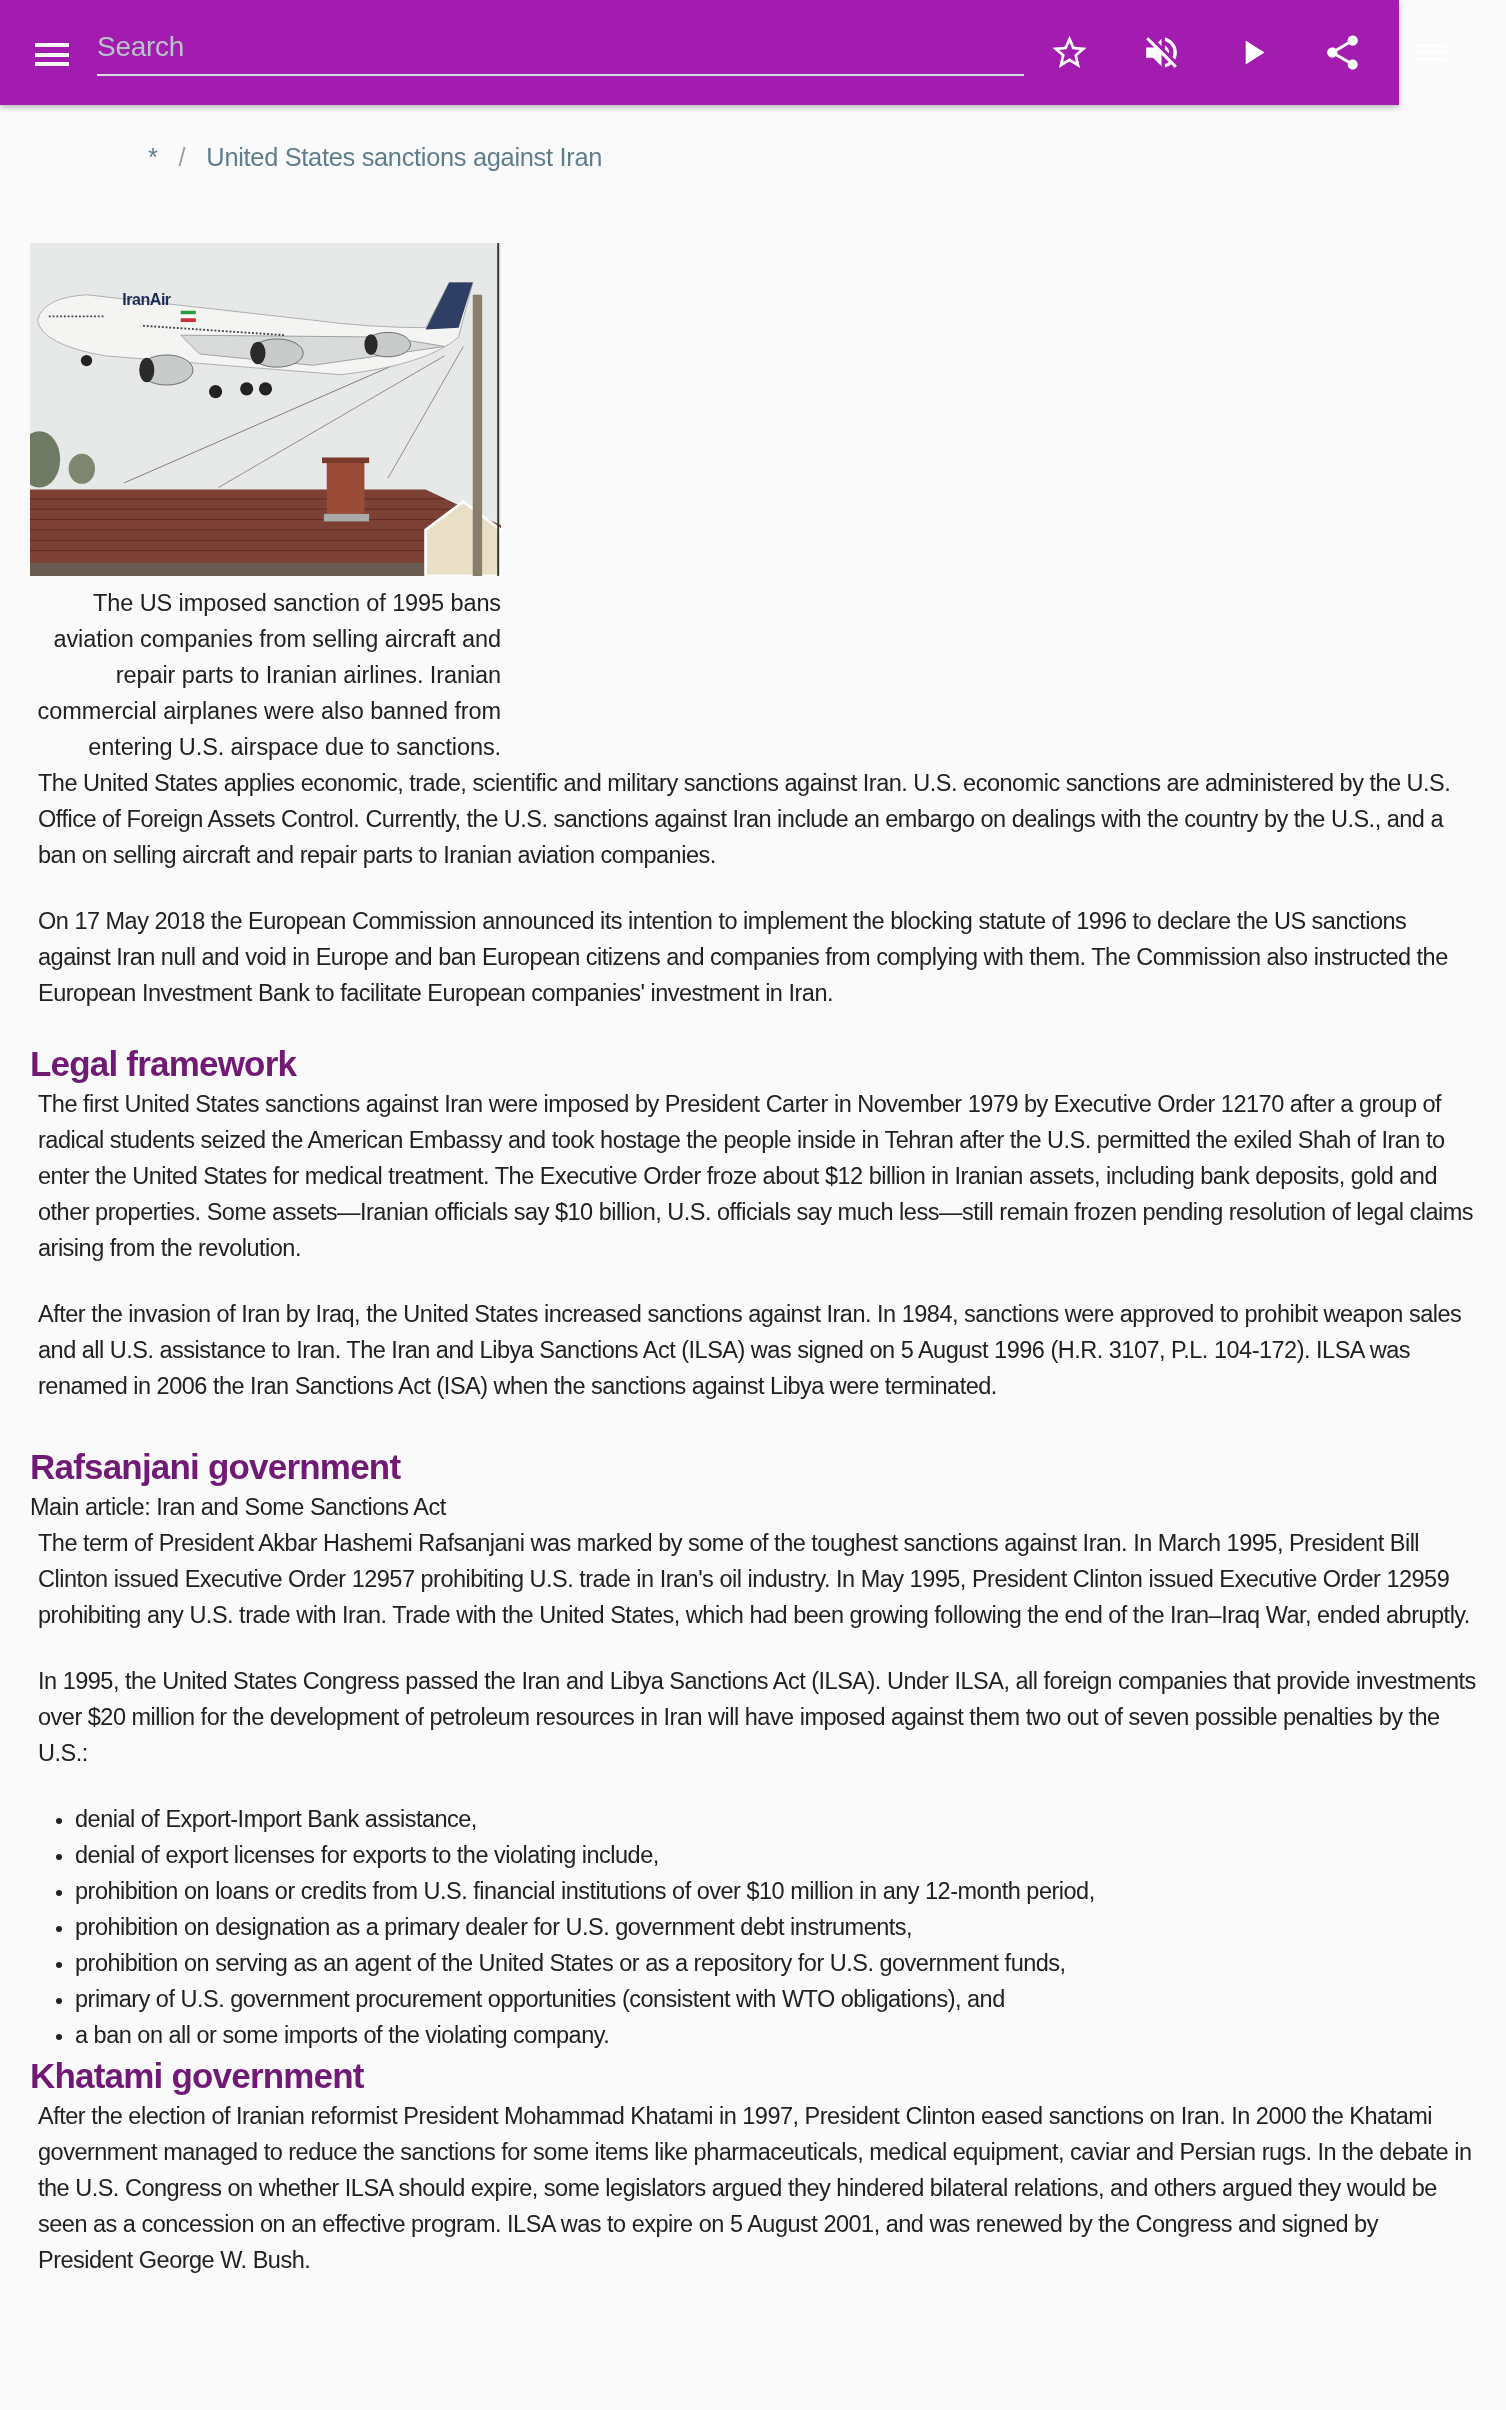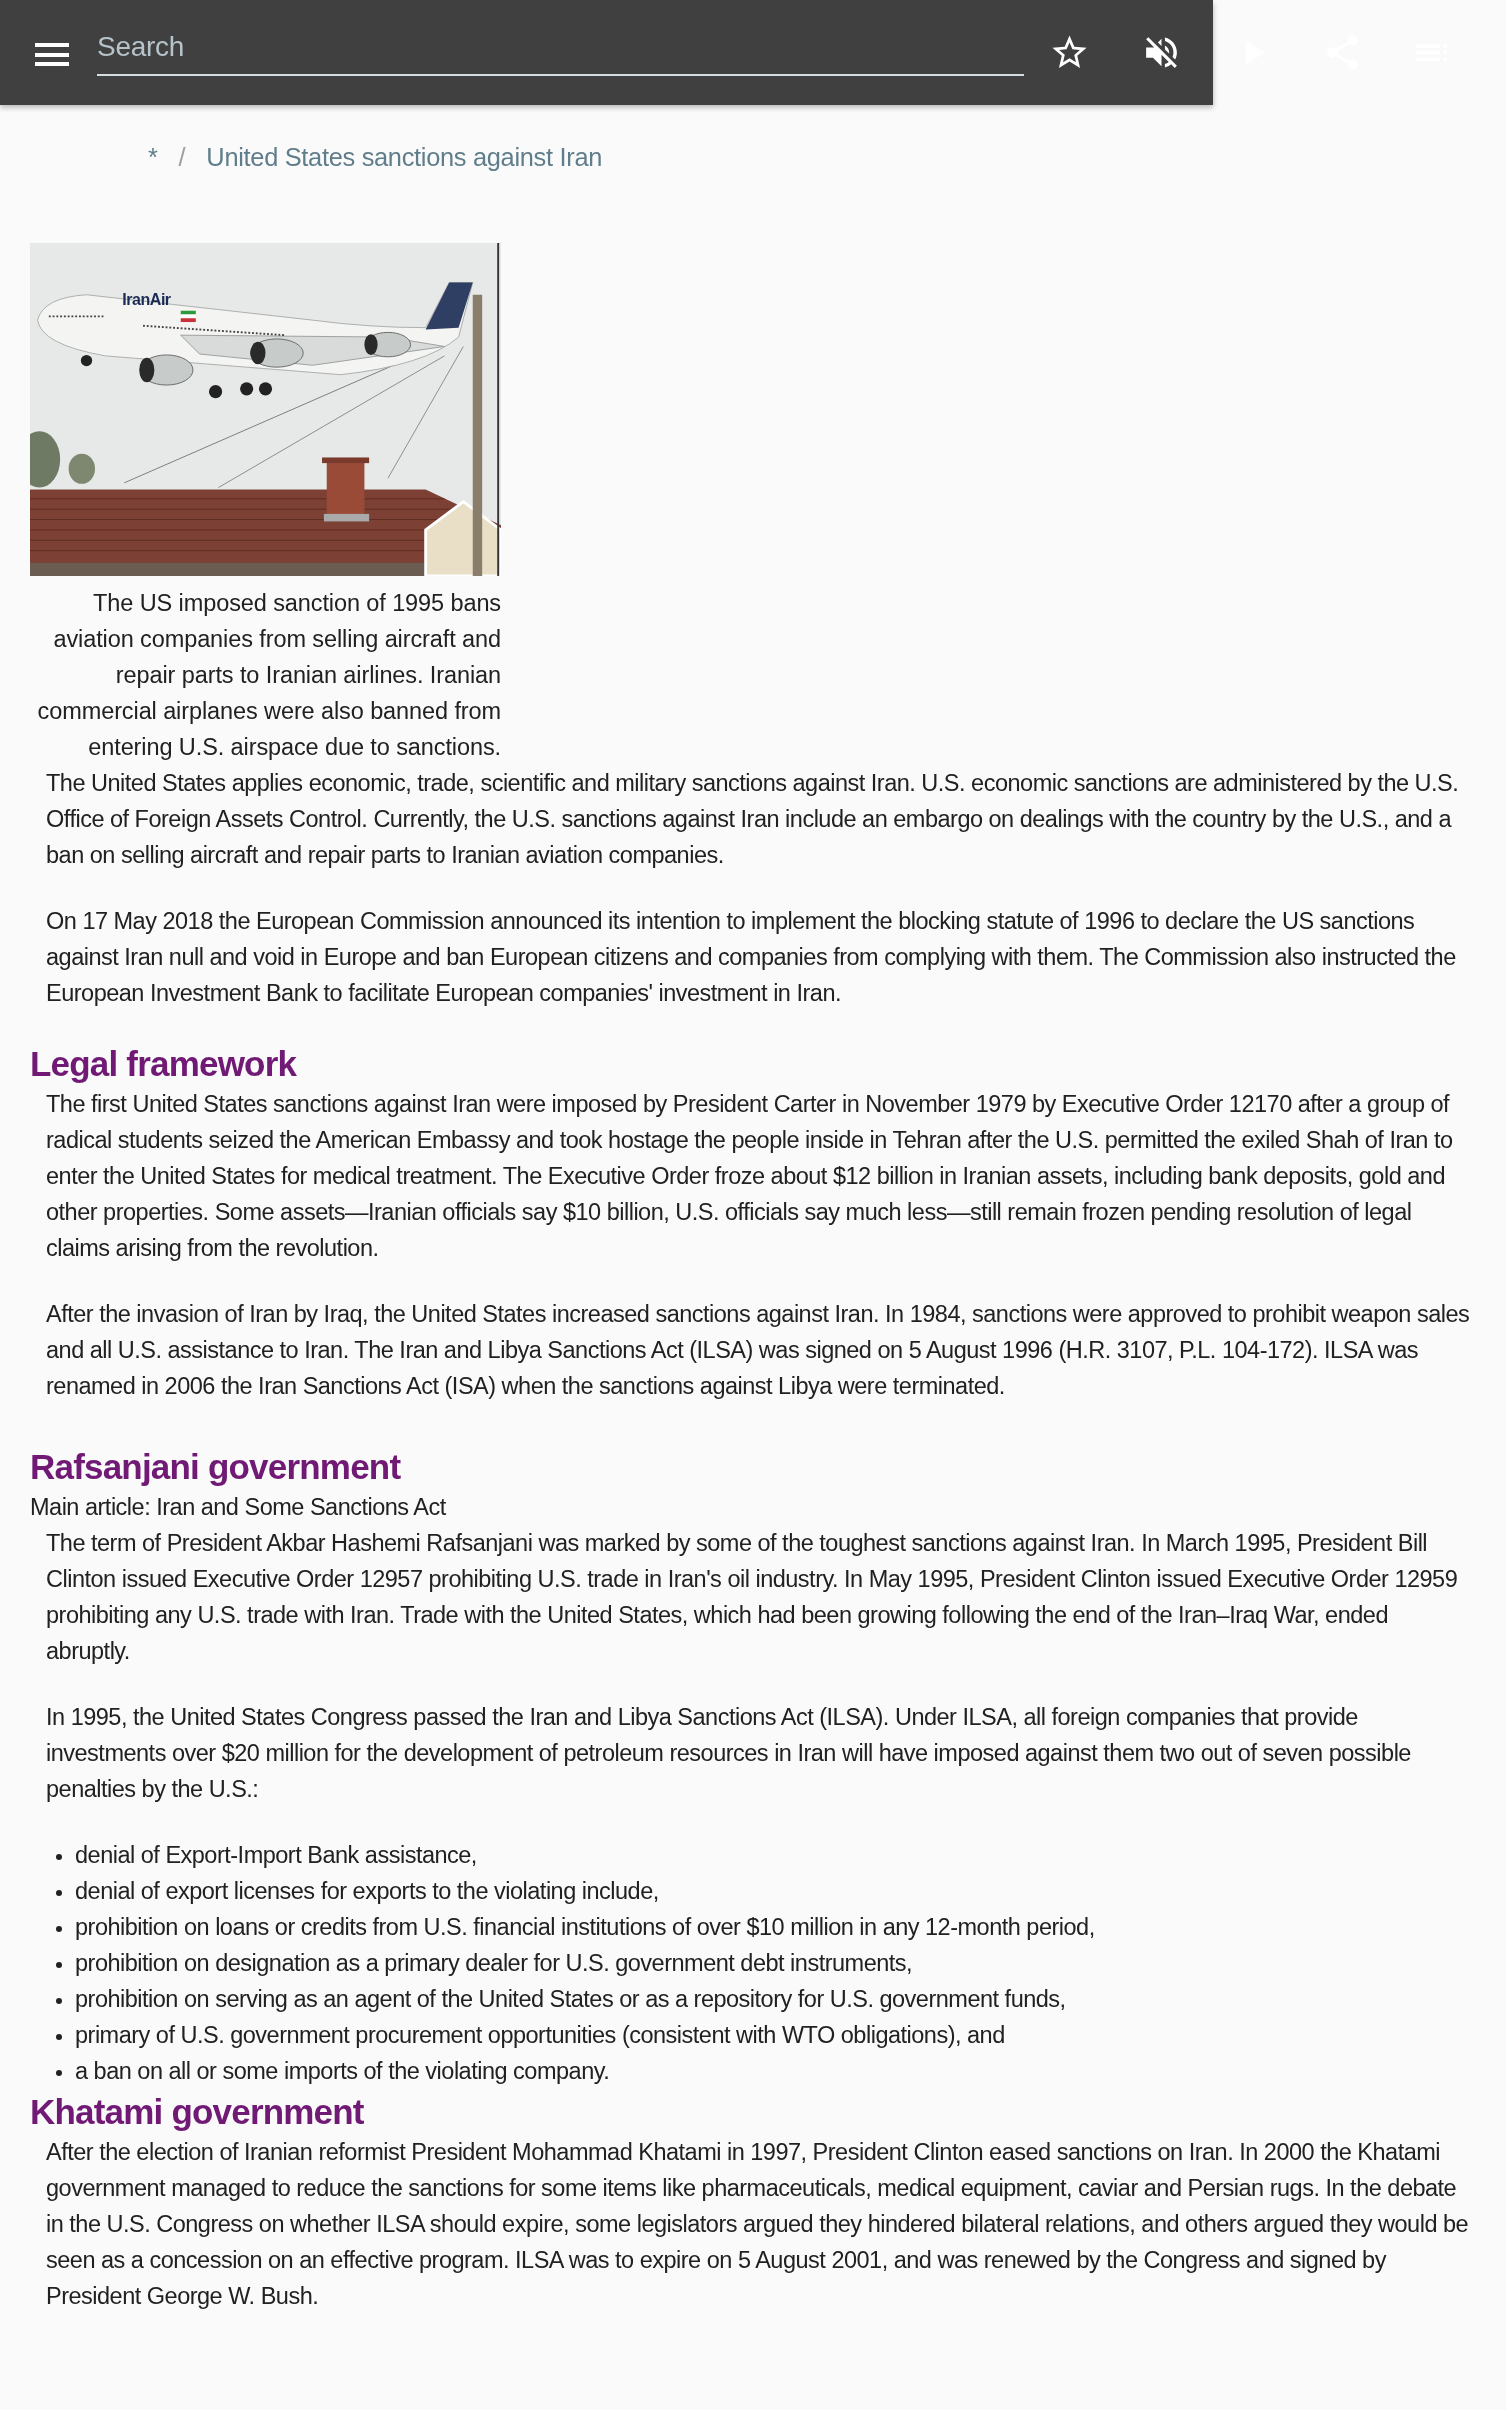--- a/index.html
+++ b/index.html
@@ -4,22 +4,22 @@
 <style>
   html, body { margin: 0; padding: 0; }
   body {
     width: 1507px; height: 2411px; overflow: hidden;
     background: #fafafa;
     font-family: "Liberation Sans", "DejaVu Sans", sans-serif;
     color: #212121;
     position: relative;
   }
   .appbar {
-    position: absolute; left: 0; top: 0; width: 1213px; height: 105px;
-    background: #404040;
+    position: absolute; left: 0; top: 0; width: 1399px; height: 105px;
+    background: #a21caf;
     box-shadow: 0 2.8px 5.6px rgba(0,0,0,0.28);
     z-index: 5;
   }
   .menu-btn {
     position: absolute; left: 28px; top: 34px; width: 47px; height: 38px;
     cursor: pointer;
   }
   .menu-btn span {
     position: absolute; left: 6.6px; width: 34px; height: 3.8px; background: #fff;
   }
@@ -53,21 +53,21 @@
 
   .content {
     position: absolute; left: 30px; top: 243px; width: 1446px;
     font-size: 23.5px; line-height: 36px; letter-spacing: -0.5px;
   }
   .figure { width: 471px; }
   .photo {
     display: block; width: 471px; height: 333px; background: #e9ebea; overflow: hidden;
   }
   .caption { width: 471px; margin: 9.4px 0 0 0; line-height: 36px; letter-spacing: -0.1px; text-align: right; }
-  p { margin: 0 0 30px 16px; }
+  p { margin: 0 0 30px 8px; }
   h2 {
     font-size: 35px; font-weight: bold; margin: 40px 0 0 0; line-height: 45px;
     letter-spacing: -0.8px; color: #701a75;
   }
   .hatnote { margin: 0; }
   ul { margin: 0 0 0 0; padding: 0 0 0 45px; }
   ul li { line-height: 36px; padding-left: 0; }
   ul li::marker { font-size: 21px; }
 </style>
 </head>

